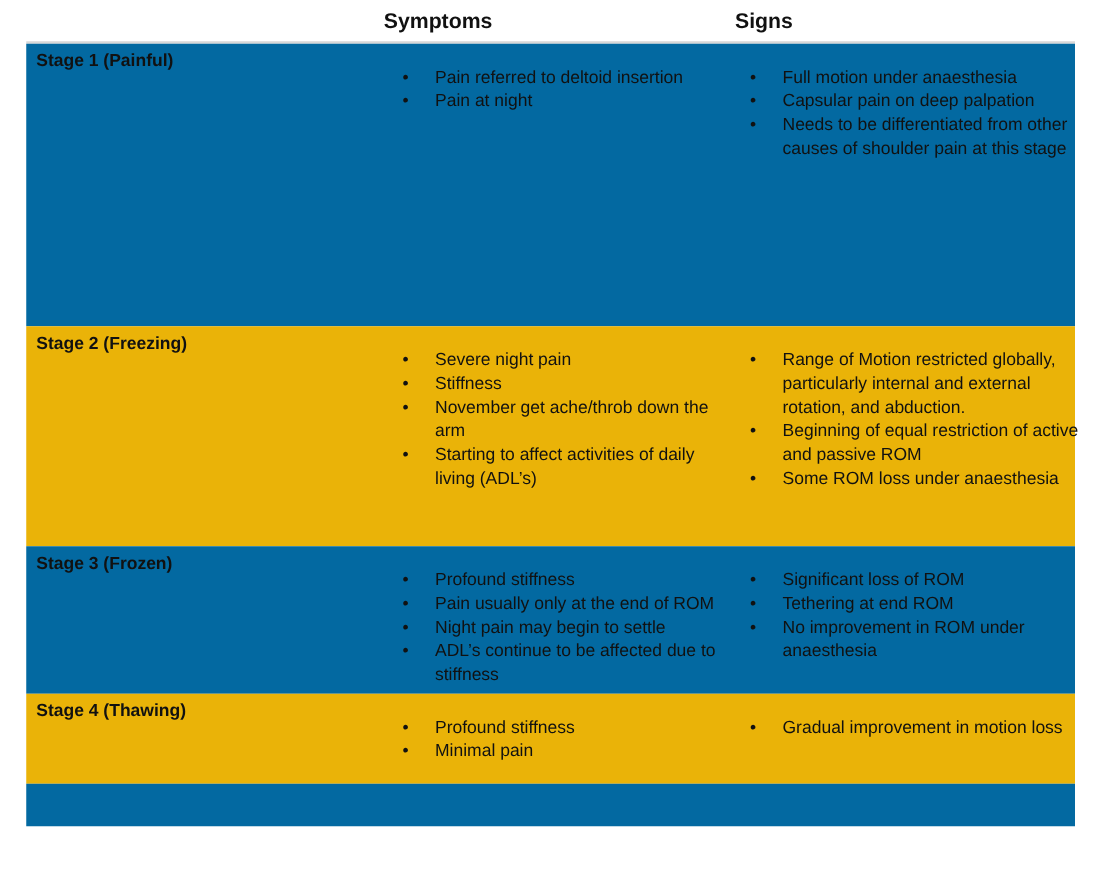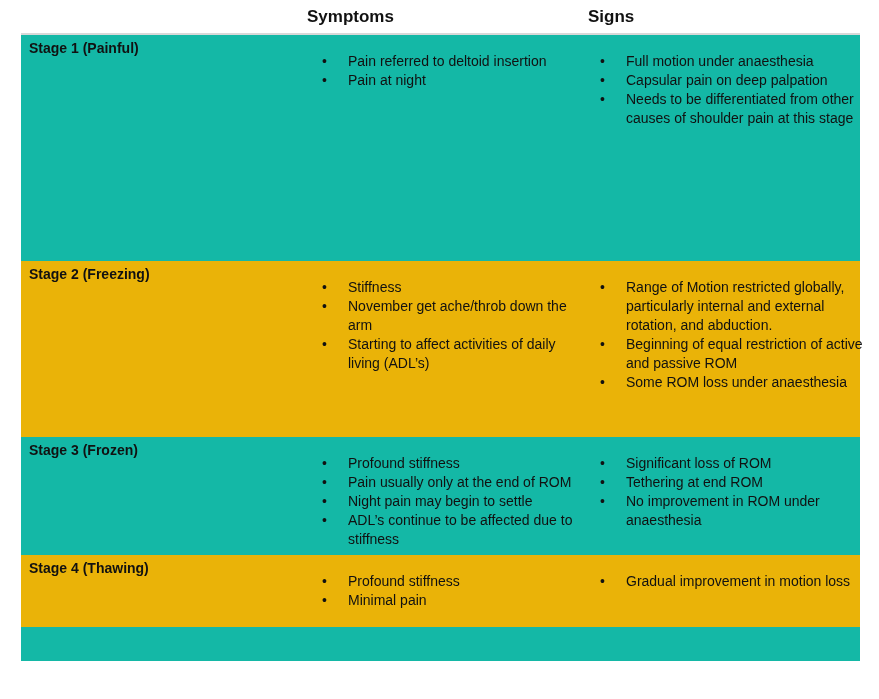--- a/index.html
+++ b/index.html
@@ -2,21 +2,21 @@
 <html><head>
 <meta charset="utf-8">
 <style>
   html, body { margin: 0; padding: 0; background: #ffffff; }
   body { width: 879px; height: 699px; position: relative; overflow: hidden;
          font-family: "Liberation Sans", sans-serif; color: #111; }
   .table { position: absolute; left: 21px; top: 0; width: 839px; }
   .hdr { position: relative; height: 33px; border-bottom: 2px solid #d8d8d8; }
   .hdr span { position: absolute; top: 7px; font-weight: bold; font-size: 17px; }
   .row { position: relative; }
-  .row.gray { background: #14b8a6; }
+  .row.gray { background: #0369a1; }
   .row.white { background: #eab308; }
   .stage { position: absolute; left: 8px; top: 5px; font-weight: bold; font-size: 14px; }
   ul { list-style: none; margin: 12px; padding: 0; position: absolute; top: 5px; font-size: 14px; line-height: 19px; }
   li { position: relative; padding-left: 30px; }
   li::before { content: "\2022"; position: absolute; left: 4px; top: 0; font-size: 14px; }
   .sym { left: 285px; width: 265px; }
   .sig { left: 563px; width: 270px; }
 </style>
 </head>
 <body>
@@ -36,20 +36,21 @@
     <ul class="sig">
       <li>Full motion under anaesthesia</li>
       <li>Capsular pain on deep palpation</li>
       <li>Needs to be differentiated from other causes of shoulder pain at this stage</li>
     </ul>
   </div>
 
   <div class="row white" style="height:176px">
     <div class="stage">Stage 2 (Freezing)</div>
     <ul class="sym">
+      <li>Severe night pain</li>
       <li>Stiffness</li>
       <li>November get ache/throb down the arm</li>
       <li>Starting to affect activities of daily living (ADL’s)</li>
     </ul>
     <ul class="sig">
       <li>Range of Motion restricted globally, particularly internal and external rotation, and abduction.</li>
       <li>Beginning of equal restriction of active and passive ROM</li>
       <li>Some ROM loss under anaesthesia</li>
     </ul>
   </div>

